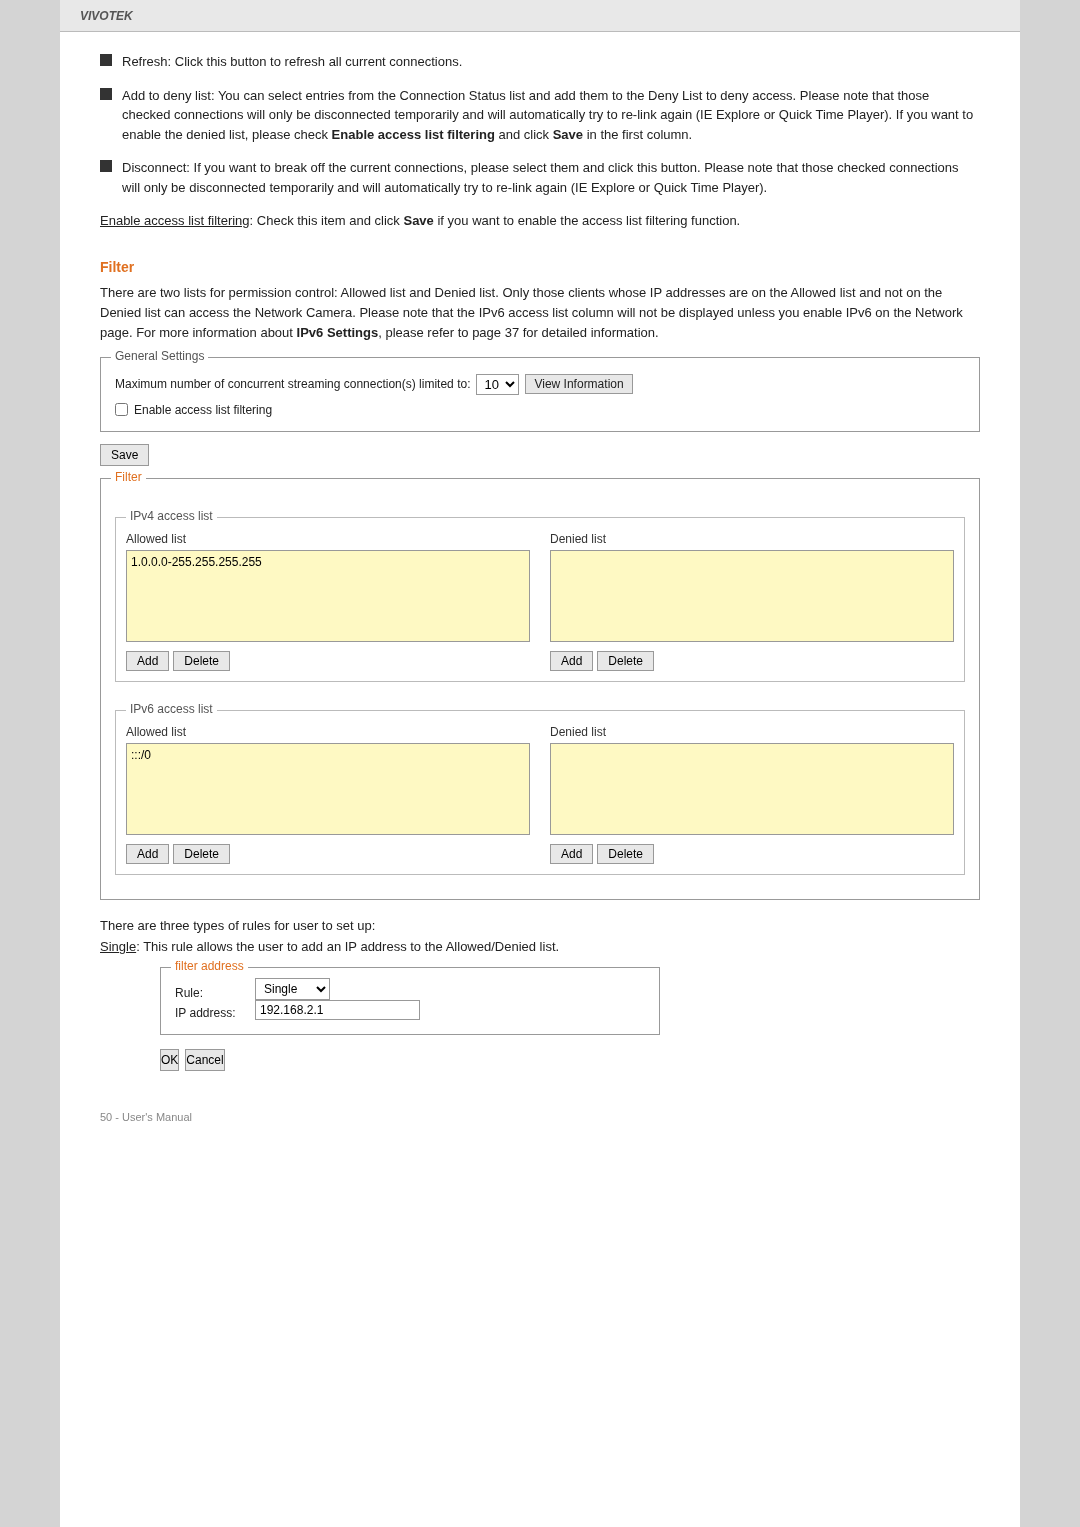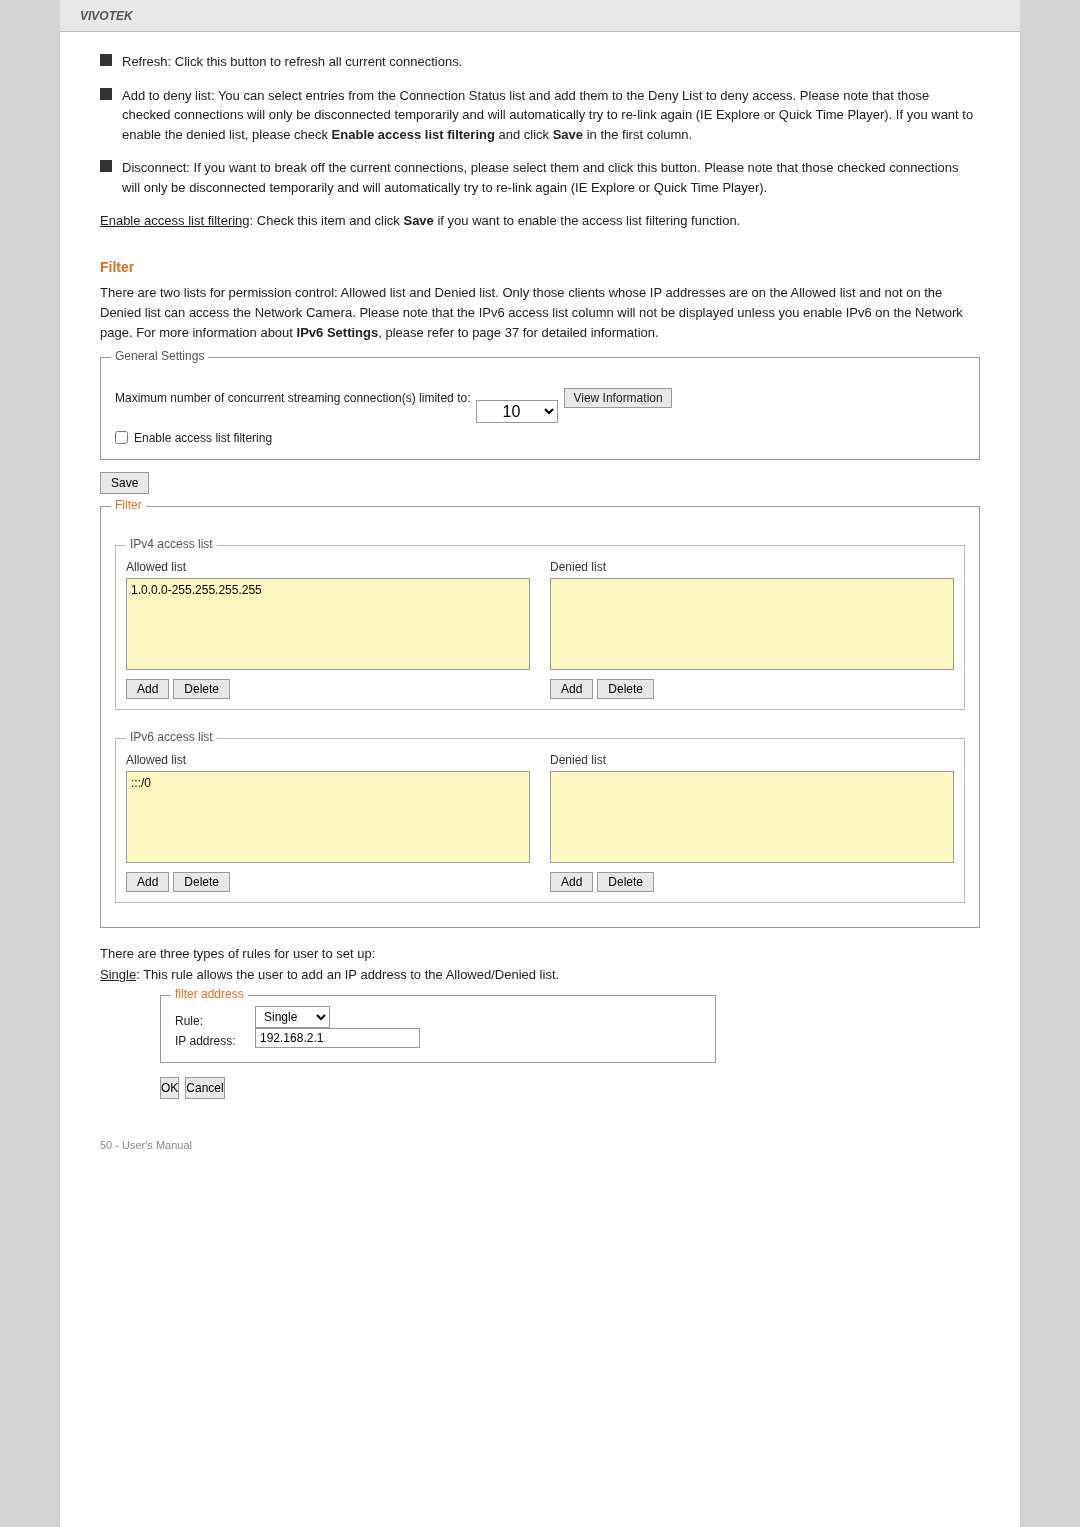--- a/index.html
+++ b/index.html
@@ -82,26 +82,25 @@
     .settings-row {
       display: flex;
       align-items: center;
       margin-top: 6px;
       font-size: 12px;
     }
     .settings-row label {
       margin-right: 6px;
     }
     select.small-select {
-      font-size: 16px;
-      padding: 1px 21px;
+      font-size: 13px;
+      padding: 1px 3px;
       border: 1px solid #999;
       background: #fff;
       margin-right: 6px;
-      margin-top: 26px;
     }
     .view-info-btn {
       font-size: 12px;
       padding: 2px 8px;
       background: #e8e8e8;
       border: 1px solid #999;
       cursor: pointer;
       color: #222;
     }
     .checkbox-row {
@@ -189,21 +188,21 @@
       background: #e8e8e8;
       border: 1px solid #999;
       cursor: pointer;
     }
     .filter-address-box {
       border: 1px solid #999;
       padding: 10px 14px 14px 14px;
       position: relative;
       background: #fff;
       margin: 10px 0 0 60px;
-      width: 556px;
+      width: 500px;
     }
     .filter-address-box .box-title {
       position: absolute;
       top: -9px;
       left: 10px;
       background: #fff;
       padding: 0 4px;
       font-size: 12px;
       color: #e07020;
     }

